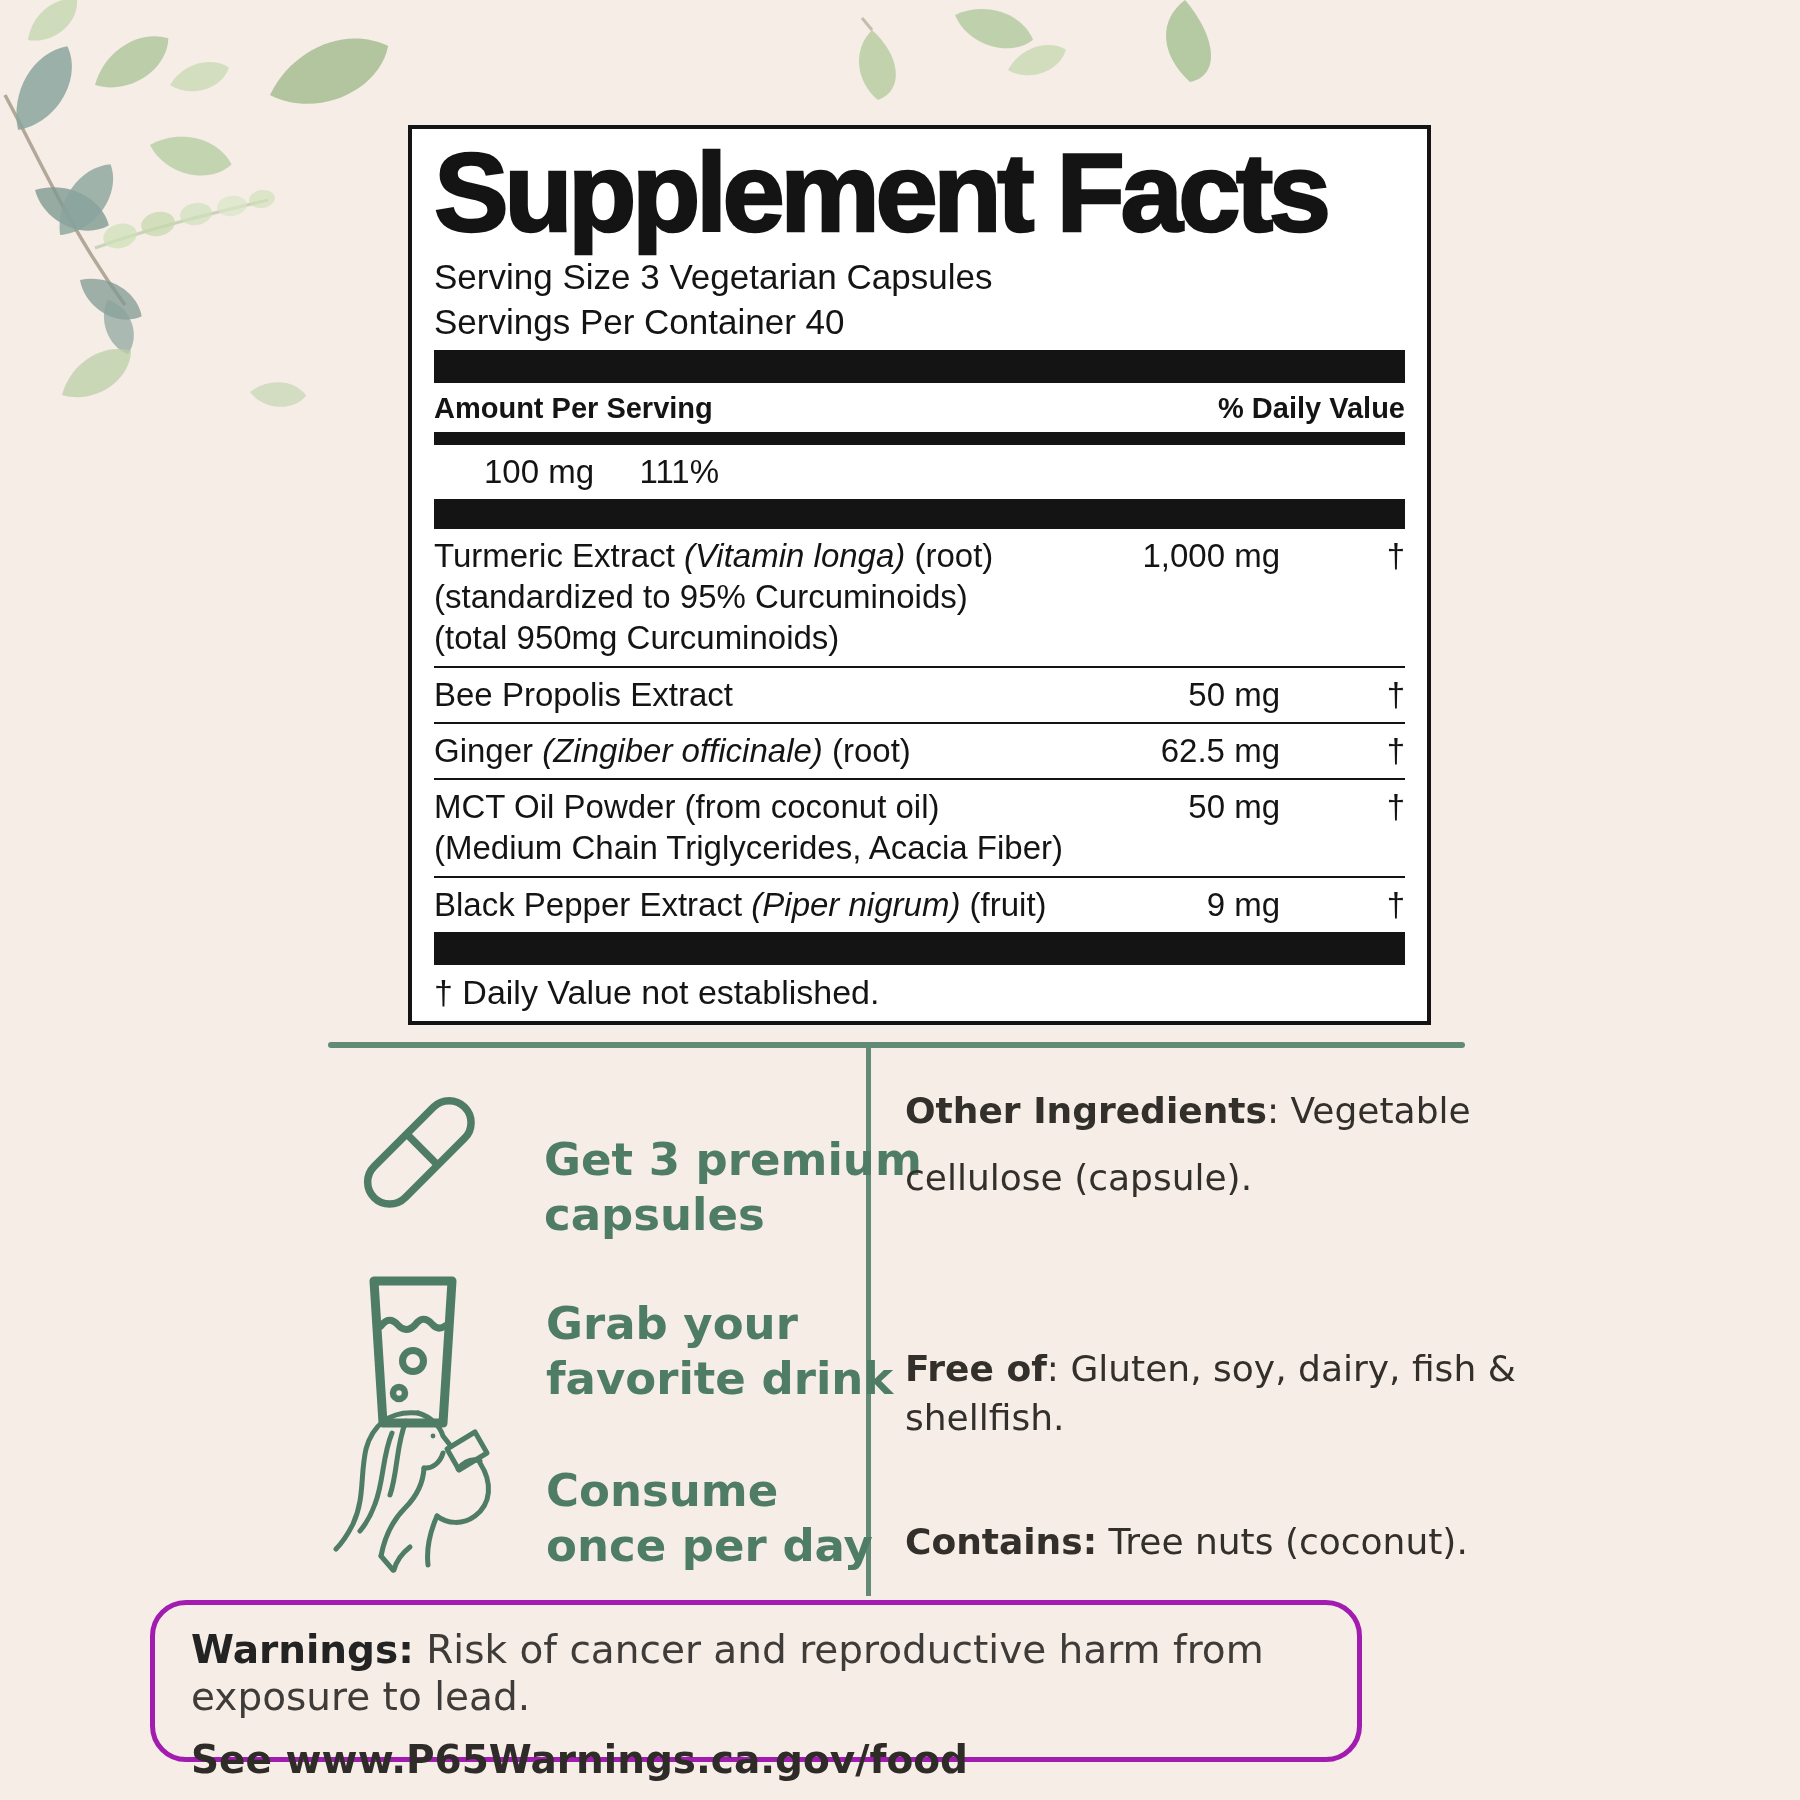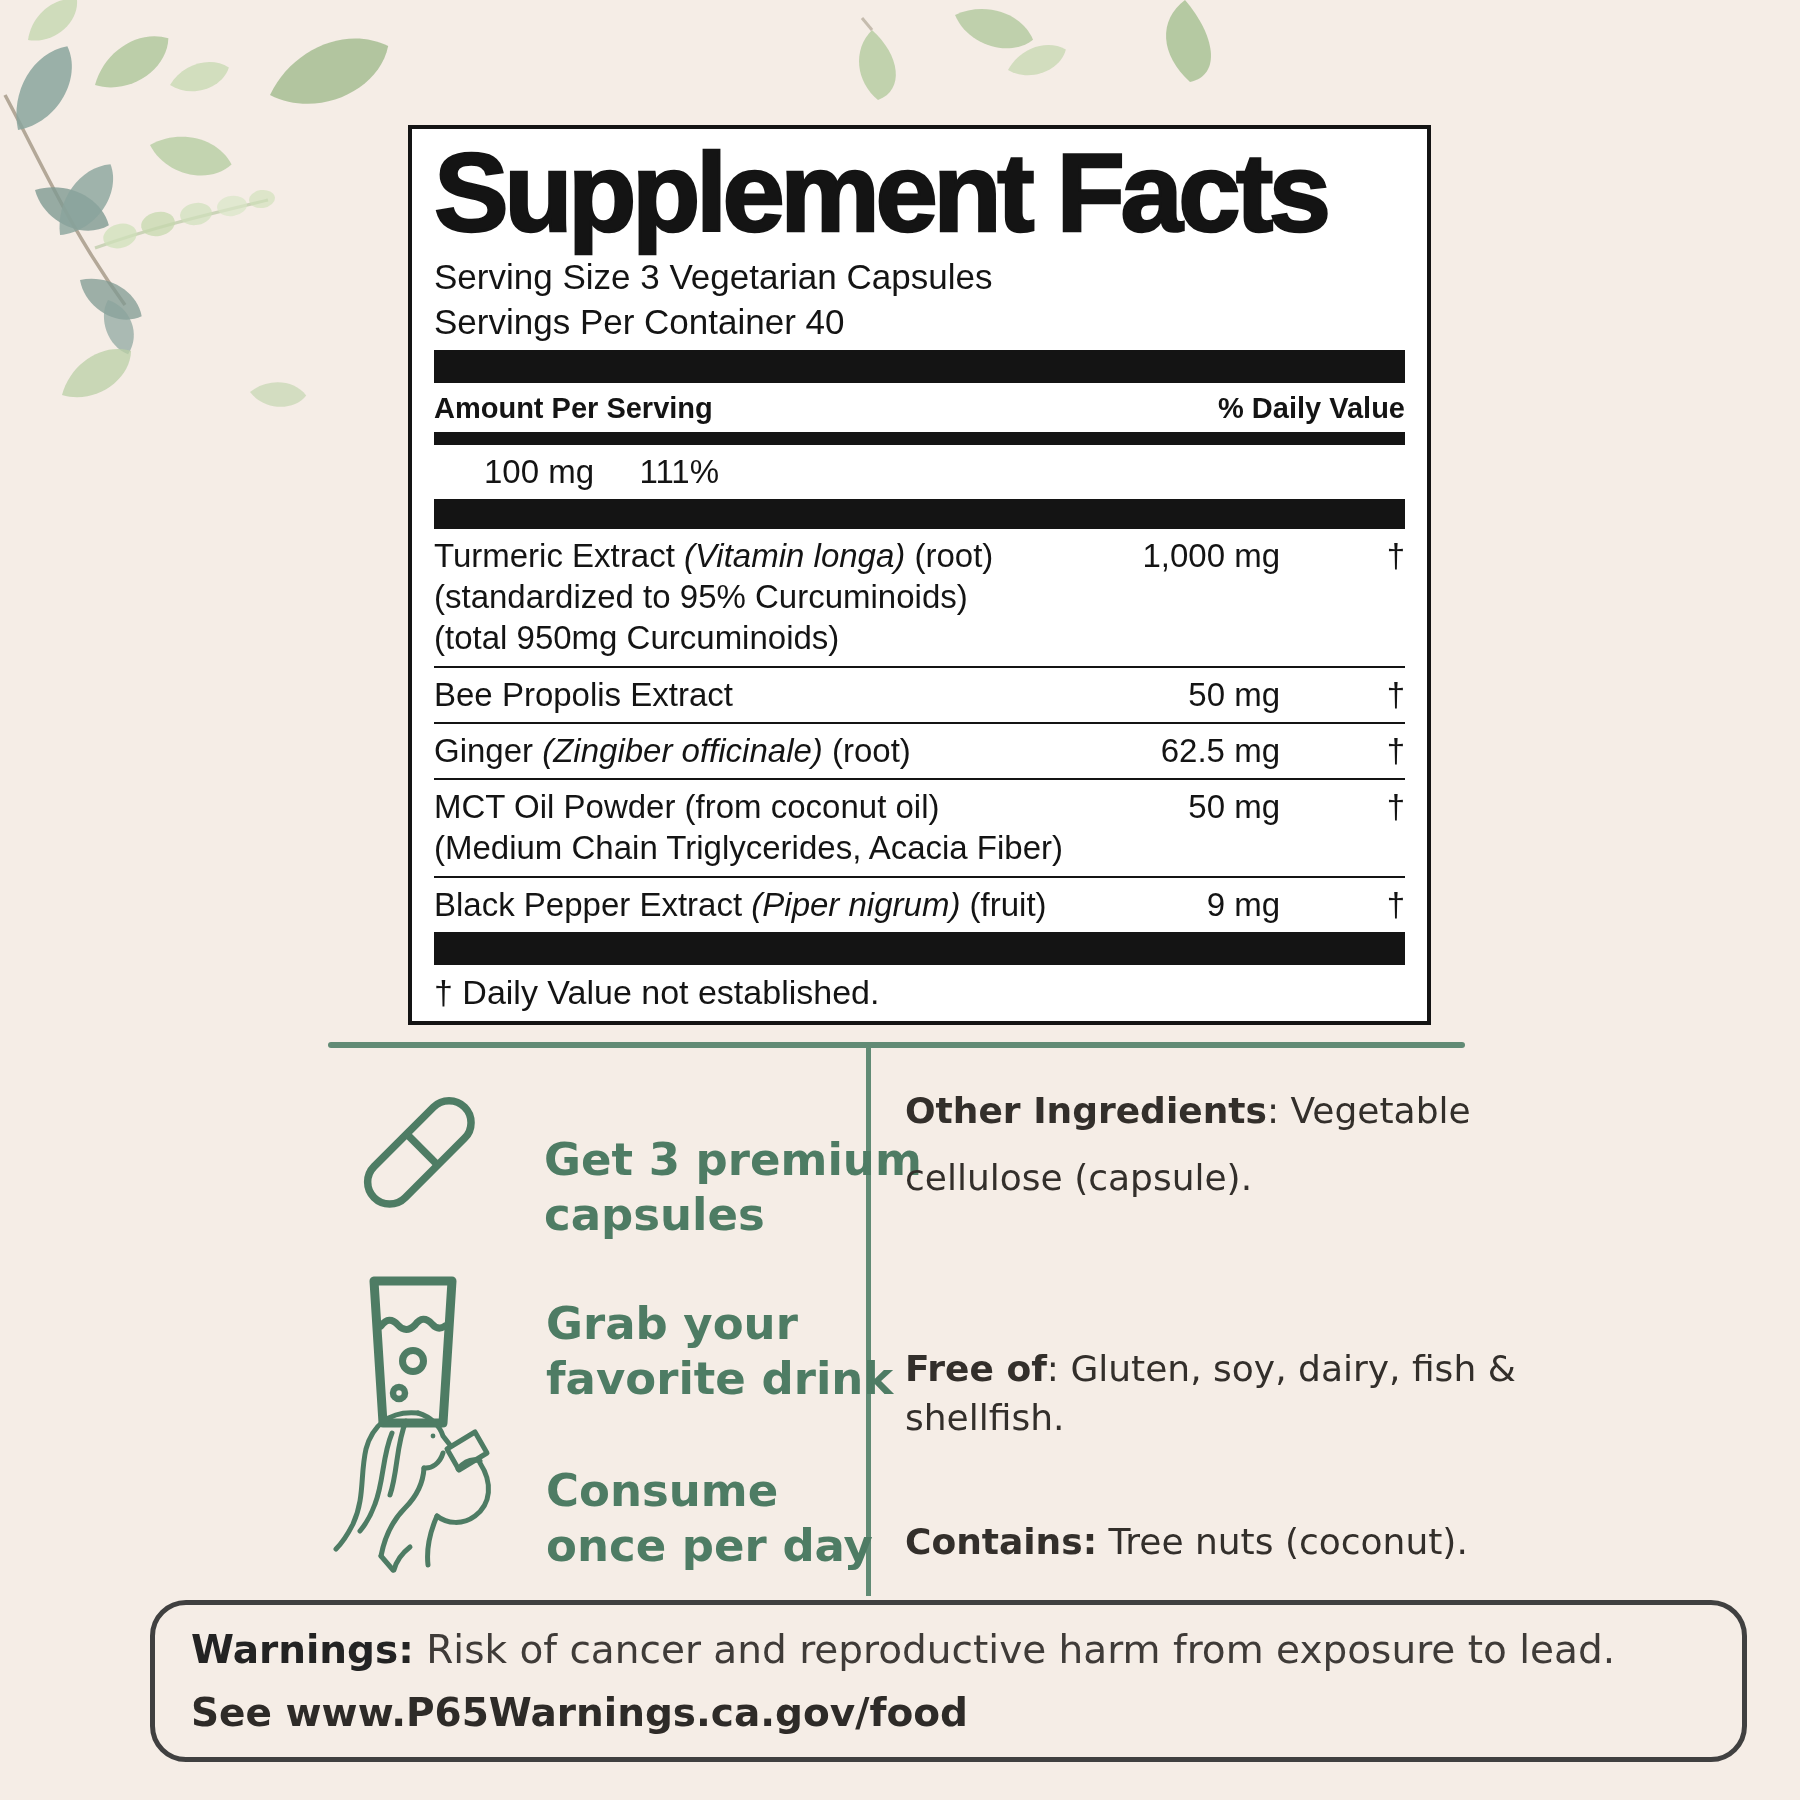--- a/index.html
+++ b/index.html
@@ -55,22 +55,22 @@
     position:absolute;left:905px;width:660px;margin:0;
     font-family:"DejaVu Sans", sans-serif;color:#332f2b;font-size:36px;
   }
   .detail .lead{font-weight:bold;}
   .p1{top:1078px;line-height:1.85;}
   .p2{top:1345px;line-height:1.35;}
   .p3{top:1518px;line-height:1.35;}
 
   
   .warn-box{
-    position:absolute;left:150px;top:1600px;width:1597px;height:162px;
-    border:5px solid #404040;border-radius:36px;box-sizing:border-box;
+    position:absolute;left:150px;top:1600px;width:1212px;height:162px;
+    border:5px solid #a21caf;border-radius:36px;box-sizing:border-box;
     padding:22px 36px;font-family:"DejaVu Sans", sans-serif;
     color:#3f3b38;font-size:39px;line-height:1.2;
   }
   .warn-box .lead{font-weight:bold;color:#232323;}
   .warn-link{font-weight:bold;margin-top:16px;color:#2e2b28;}
 </style>
 </head>
 <body>
 
 <svg class="leaves" viewBox="0 0 1800 1800" xmlns="http://www.w3.org/2000/svg">

